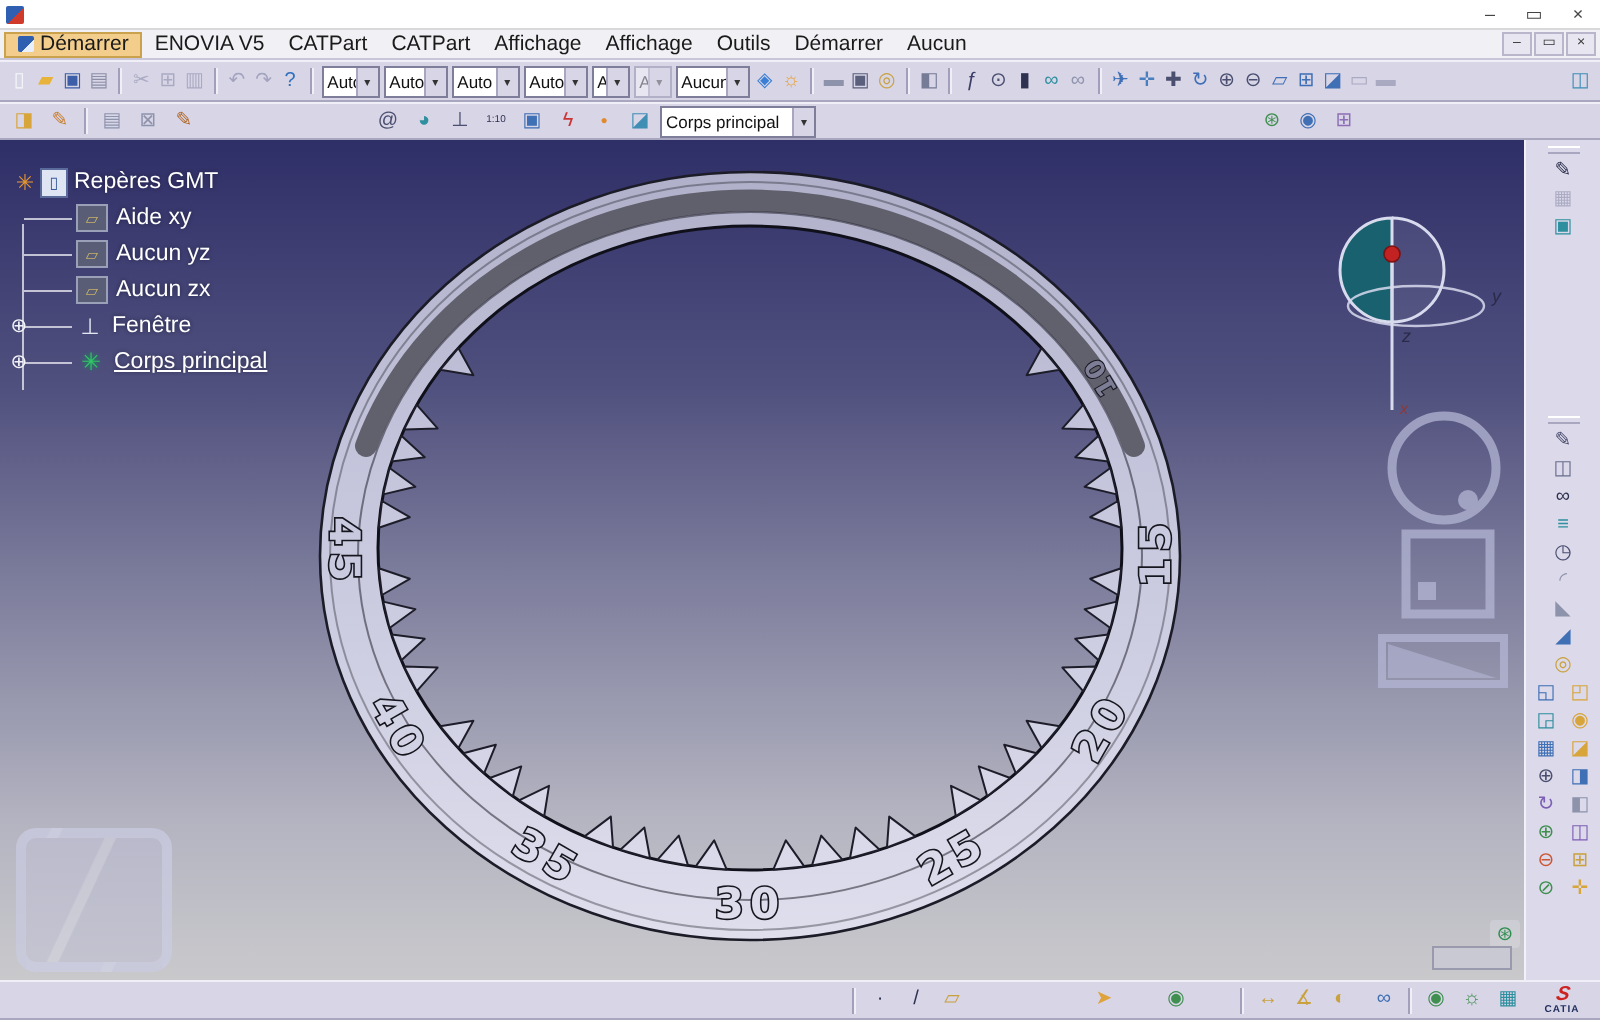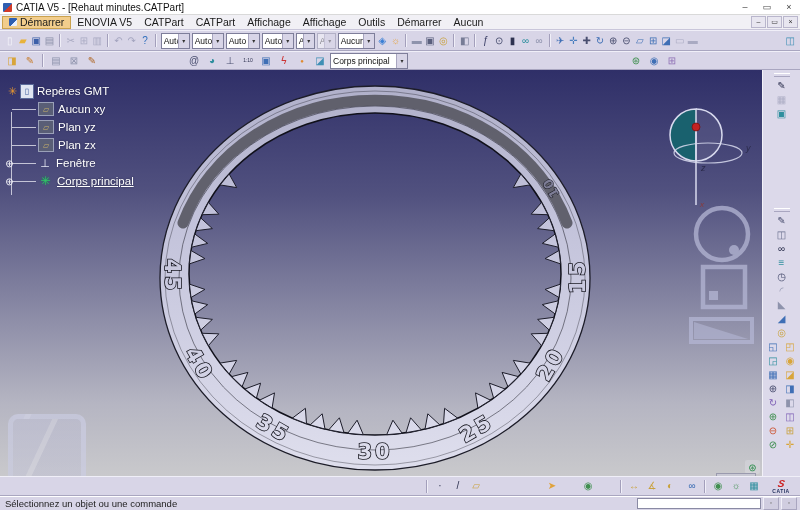--- a/index.html
+++ b/index.html
@@ -95,21 +95,20 @@
         border-left-color:#f0eff8;margin-left:2px;font-size:7px;color:#777;text-align:center;line-height:10px;}
   #sb-pad{width:3px;}
 </style>
 </head>
 <body>
 
 <div id="app">
 
   <div id="titlebar">
     <span id="app-icon"></span>
-    <span>CATIA V5 - [Rehaut minutes.CATPart]</span>
     <span id="win-controls">
       <span class="wbtn">–</span>
       <span class="wbtn">▭</span>
       <span class="wbtn">×</span>
     </span>
   </div>
 
   <div id="menubar">
     <span class="menu-item hl">
       <span id="wb-icon"></span>
@@ -322,31 +321,31 @@
       <div id="tree">
           <div class="vline" style="top: 30px; height: 83px;"></div>
           <div class="trow" style="padding-left: 6px;">
             <span class="ti ti-gear-orange">✳</span>
             <span class="ti ti-doc">▯</span>
             <span class="tlabel" style="margin-left: 3px;">Repères GMT</span>
           </div>
           <div class="trow" style="padding-left: 38px;">
             <span class="stub"></span>
             <span class="ti ti-plane">▱</span>
-            <span class="tlabel" style="margin-left: 4px;">Aucun xy</span>
+            <span class="tlabel" style="margin-left: 4px;">Aide xy</span>
           </div>
           <div class="trow" style="padding-left: 38px;">
             <span class="stub"></span>
             <span class="ti ti-plane">▱</span>
-            <span class="tlabel" style="margin-left: 4px;">Plan yz</span>
+            <span class="tlabel" style="margin-left: 4px;">Aucun yz</span>
           </div>
           <div class="trow" style="padding-left: 38px;">
             <span class="stub"></span>
             <span class="ti ti-plane">▱</span>
-            <span class="tlabel" style="margin-left: 4px;">Plan zx</span>
+            <span class="tlabel" style="margin-left: 4px;">Aucun zx</span>
           </div>
           <div class="trow" style="padding-left: 38px;">
             <span class="stub"></span>
             <span class="expander">⊕</span>
             <span class="ti ti-axes">⊥</span>
             <span class="tlabel" style="margin-left: 4px;">Fenêtre</span>
           </div>
           <div class="trow" style="padding-left: 38px;">
             <span class="stub"></span>
             <span class="expander">⊕</span>
@@ -426,20 +425,13 @@
       <span class="tico" style="color: rgb(63, 143, 79);">◉</span>
       <span class="tico" style="color: rgb(63, 143, 79);">☼</span>
       <span class="tico" style="color: rgb(46, 143, 158);">▦</span>
       <span class="tgap" style="width: 5px;"></span>
       <span class="brand">
         <span class="swoosh">S</span>
         <span class="btxt">CATIA</span>
       </span>
     </div>
 
-  <div id="statusbar">
-    <span id="status-msg">Sélectionnez un objet ou une commande</span>
-    <input id="status-input" value="" style="">
-    <span class="sbtn">▫</span>
-    <span class="sbtn">▫</span>
-    <span id="sb-pad"></span>
-  </div>
 </div>
 
 </body></html>

